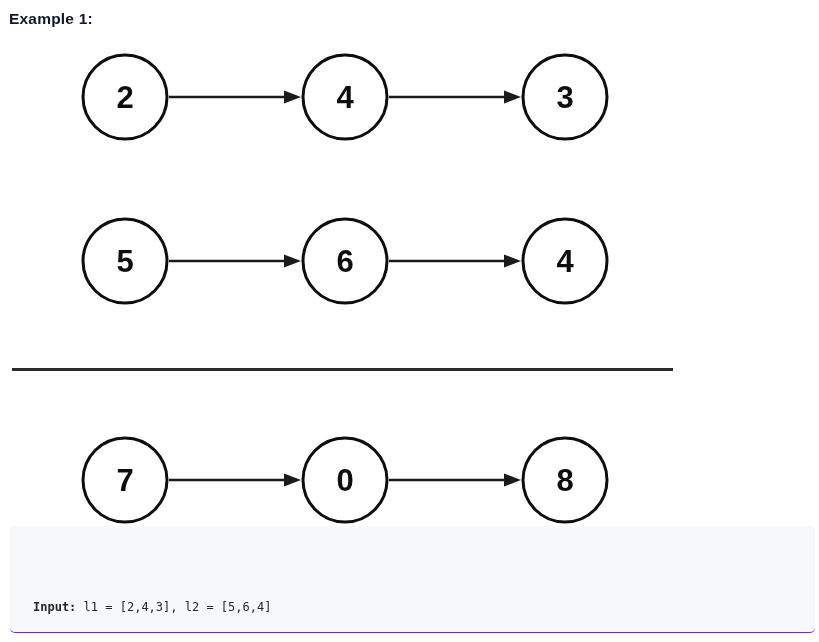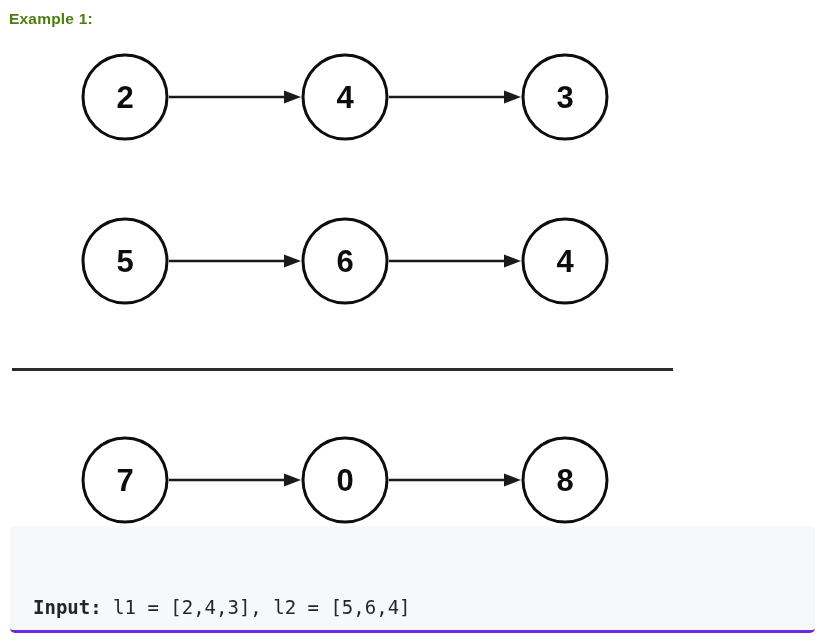--- a/index.html
+++ b/index.html
@@ -14,21 +14,21 @@
     background: #ffffff;
     overflow: hidden;
     font-family: "Liberation Sans", sans-serif;
   }
   .heading {
     position: absolute;
     left: 9px;
     top: 10px;
     font-size: 15.5px;
     font-weight: 700;
-    color: #4d7c0f;
+    color: #0f172a;
     letter-spacing: 0.2px;
   }
   #diagram {
     position: absolute;
     left: 0;
     top: 0;
   }
   .node-value {
     font-family: "Liberation Sans", sans-serif;
     font-size: 31px;
@@ -36,24 +36,24 @@
     fill: #0d0d0d;
   }
   .example-block {
     position: absolute;
     left: 10px;
     top: 526px;
     width: 805px;
     height: 107px;
     box-sizing: border-box;
     border-radius: 5px;
-    border-bottom: 3px solid #6d28d9;
+    border-bottom: 1px solid #6d28d9;
     padding: 10px 23px;
     font-family: "DejaVu Sans Mono", "Liberation Mono", monospace;
-    font-size: 19px;
+    font-size: 12px;
     line-height: 28.6px;
     white-space: pre;
   }
   .ex-line { height: 28.6px; }
   .ex-label { font-weight: 700; }
 </style>
 </head>
 <body>
 
 <div class="page">

